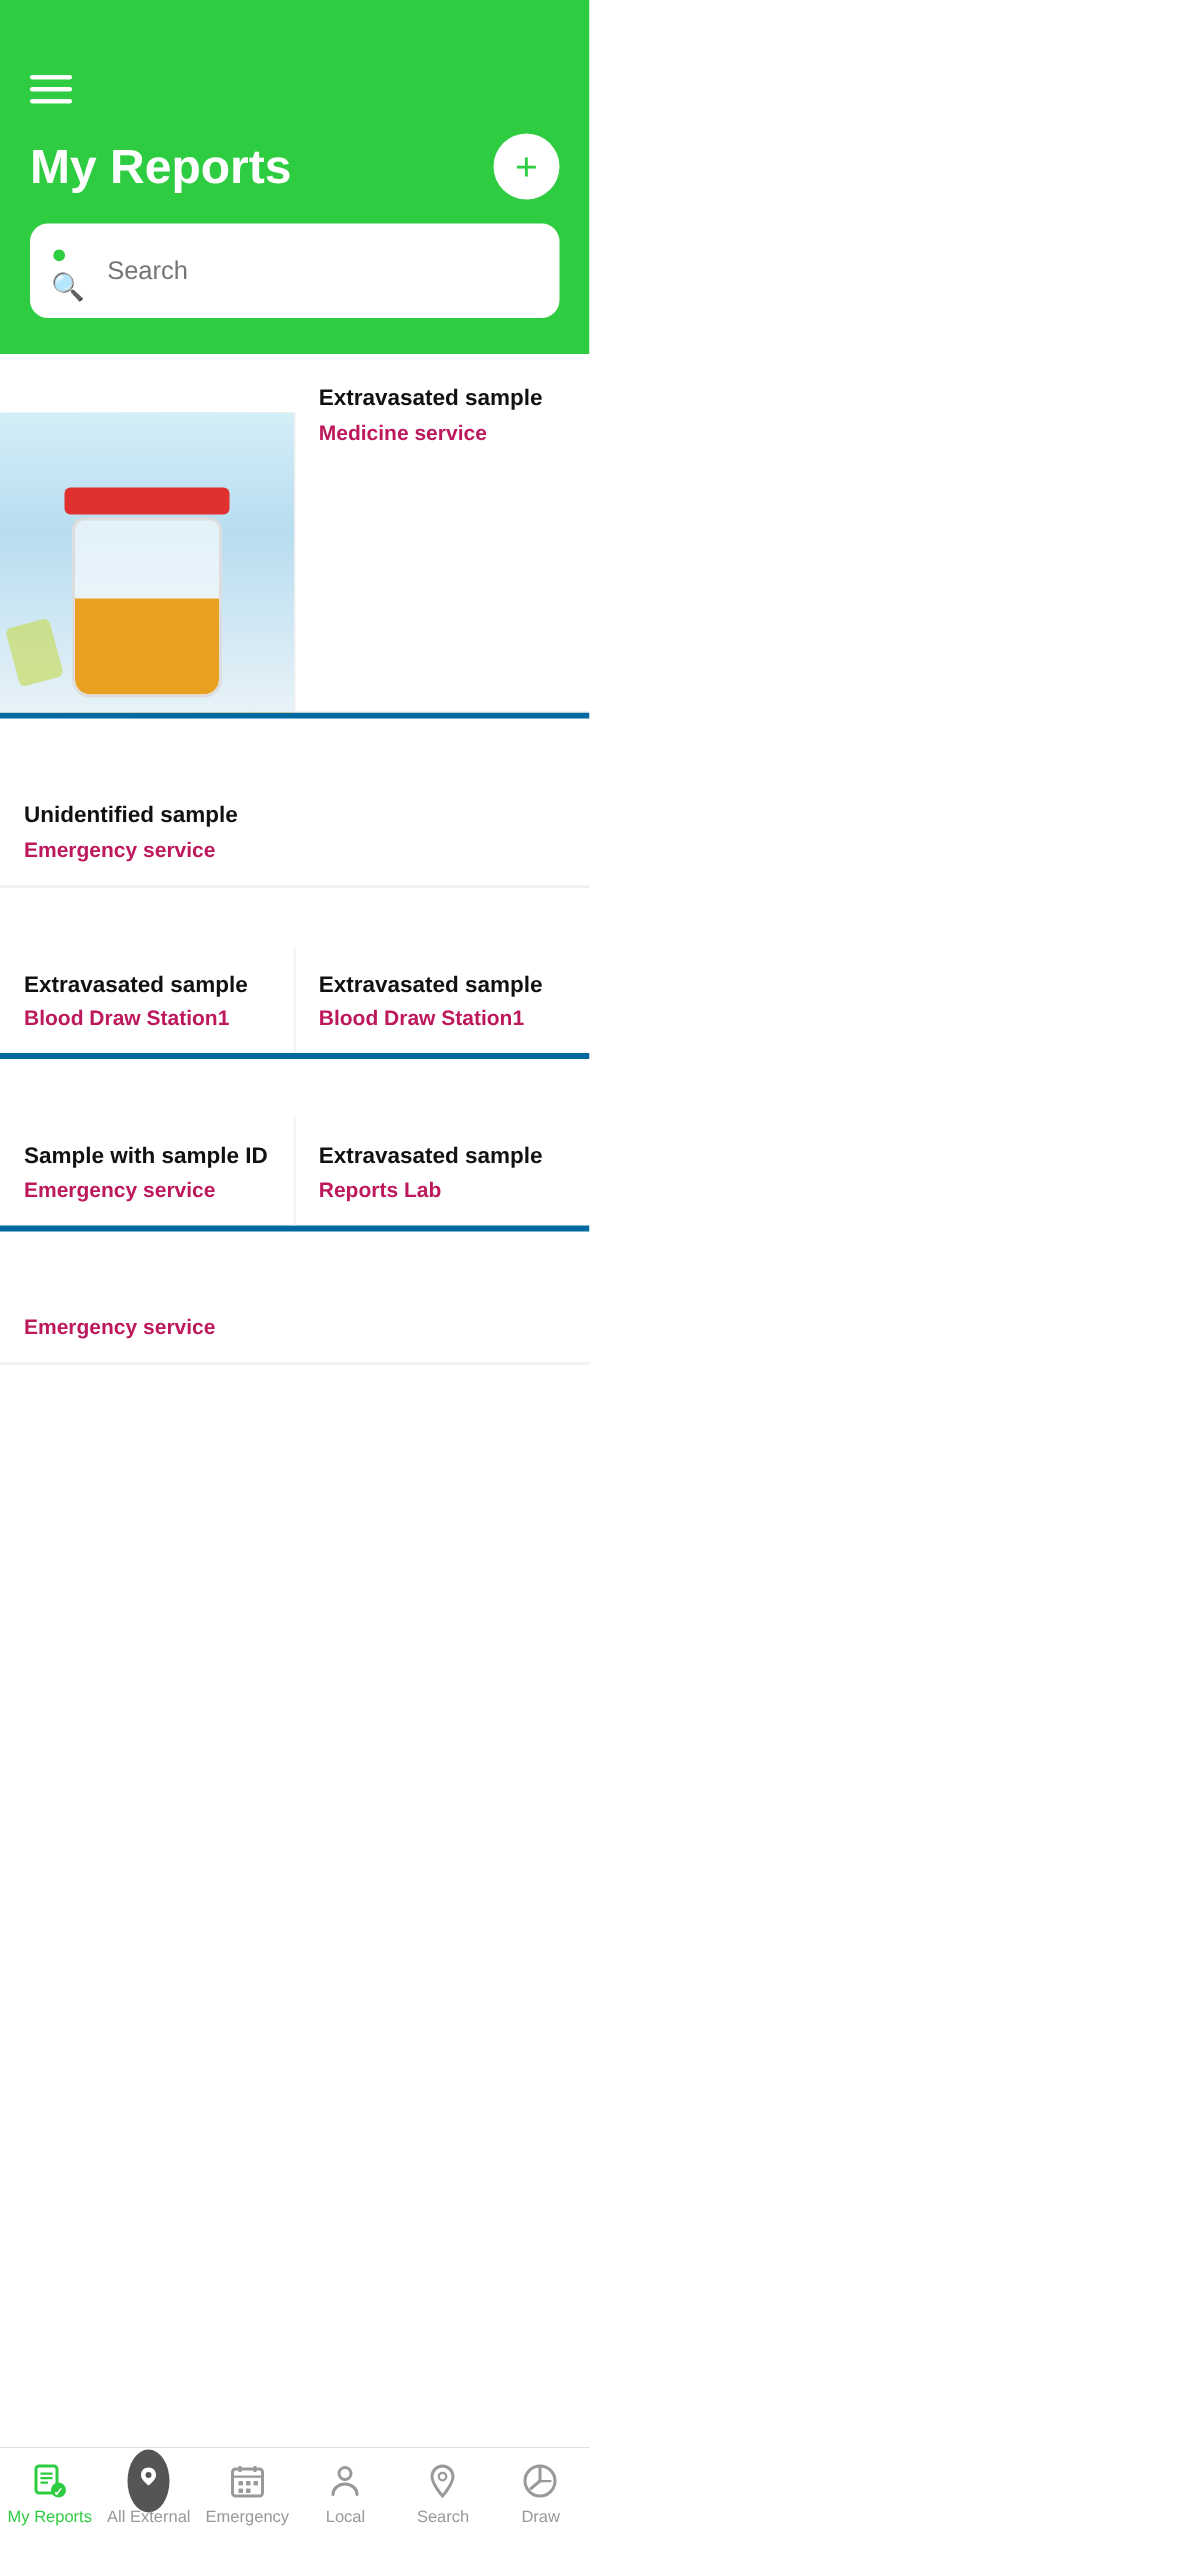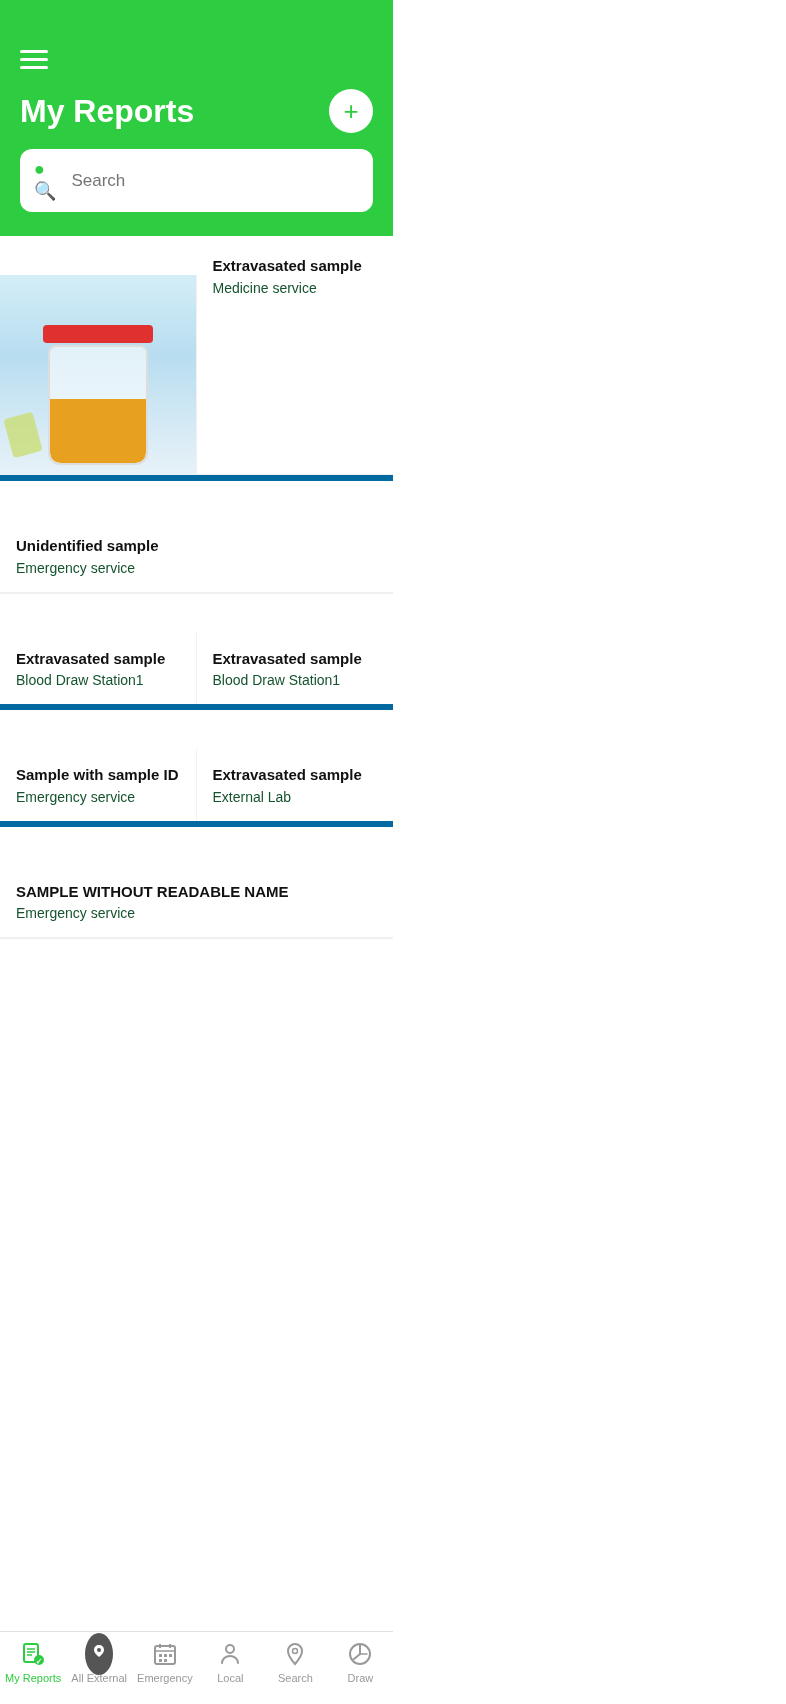--- a/index.html
+++ b/index.html
@@ -136,22 +136,22 @@
     }
     .report-name {
       font-size: 15px;
       font-weight: 700;
       color: #111;
       margin-bottom: 4px;
       line-height: 1.3;
     }
     .report-service {
       font-size: 14px;
-      color: #14532d;
-      font-weight: 400;
+      color: #be185d;
+      font-weight: 700;
     }
     .first-card-right {
       padding: 20px 16px;
       border-bottom: 1px solid #f0f0f0;
     }
     
     .bottom-nav {
       position: fixed;
       bottom: 0;
       left: 0;
@@ -196,21 +196,21 @@
       display: flex;
       align-items: center;
       justify-content: center;
     }
     .spacer {
       height: 100px;
     }
     .row-pair {
       display: grid;
       grid-template-columns: 1fr 1fr;
-      border-bottom: 6px solid #0369a1;
+      border-bottom: 4px solid #0369a1;
     }
     .row-pair .report-item {
       border-bottom: none;
     }
     .row-pair .report-item:first-child {
       border-right: 1px solid #f0f0f0;
     }
   </style>
 </head>
 <body>
@@ -272,27 +272,26 @@
     </div>
   </div>
 
   <div class="row-pair">
     <div class="report-item">
       <div class="report-name">Sample with sample ID</div>
       <div class="report-service">Emergency service</div>
     </div>
     <div class="report-item">
       <div class="report-name">Extravasated sample</div>
-      <div class="report-service">External Lab</div>
+      <div class="report-service">Reports Lab</div>
     </div>
   </div>
 
   <div style="border-bottom:1px solid #f0f0f0;">
     <div class="report-item">
-      <div class="report-name">SAMPLE WITHOUT READABLE NAME</div>
       <div class="report-service">Emergency service</div>
     </div>
   </div>
 
   <div class="spacer"></div>
 </div>
 
 <div class="bottom-nav">
 
   <div class="nav-item">

